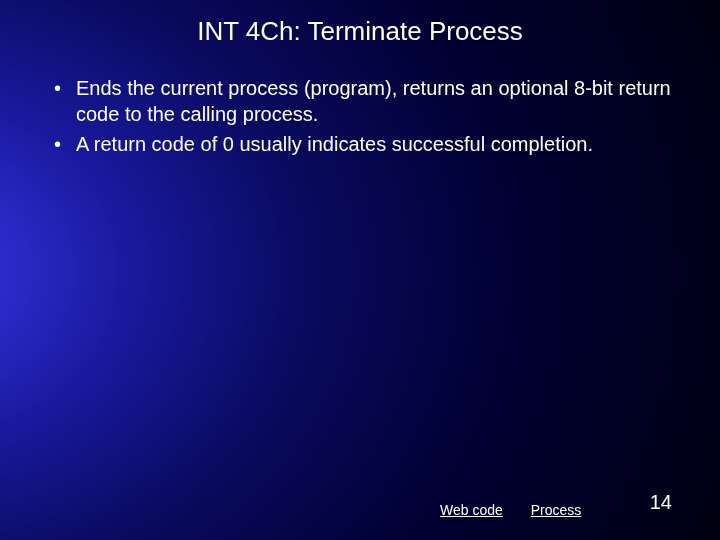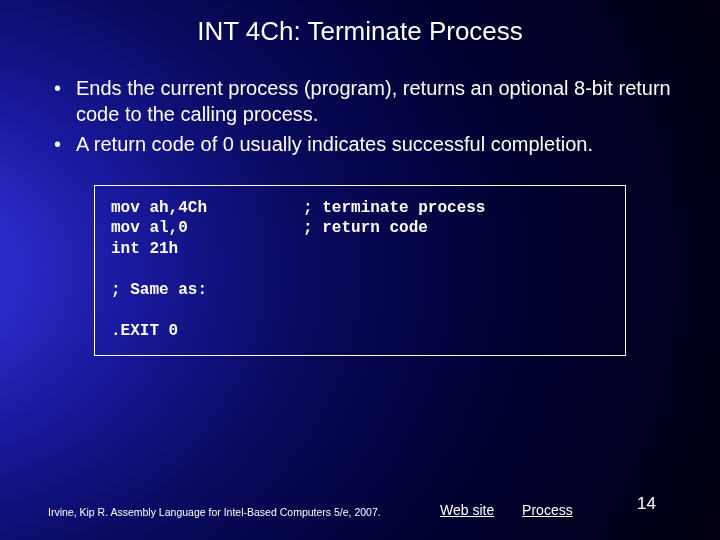--- a/index.html
+++ b/index.html
@@ -74,45 +74,37 @@
     font-size: 14px;
   }
   .footer-links a {
     color: #ffffff;
     text-decoration: underline;
     margin-right: 24px;
     cursor: pointer;
   }
   .page-num {
     position: absolute;
-    right: 16px;
+    right: 0;
     bottom: 4px;
-    font-size: 17px;
+    font-size: 20px;
   }
 </style>
 </head>
 <body>
 
 <h1 class="title">INT 4Ch: Terminate Process</h1>
 
 <div class="content">
   <ul class="bullets">
     <li>Ends the current process (program), returns an optional 8-bit return code to the calling process.</li>
     <li>A return code of 0 usually indicates successful completion.</li>
   </ul>
 
-  <div class="code-box">mov ah,4Ch          ; terminate process
-mov al,0            ; return code
-int 21h
-
-; Same as:
-
-.EXIT 0</div>
 </div>
 
 <div class="footer">
-  <span class="footer-cite">Irvine, Kip R. Assembly Language for Intel-Based Computers 5/e, 2007.</span>
   <span class="footer-links">
-    <a>Web site</a>
+    <a>Web code</a>
     <a>Process</a>
   </span>
   <span class="page-num">14</span>
 </div>
 
 </body></html>

